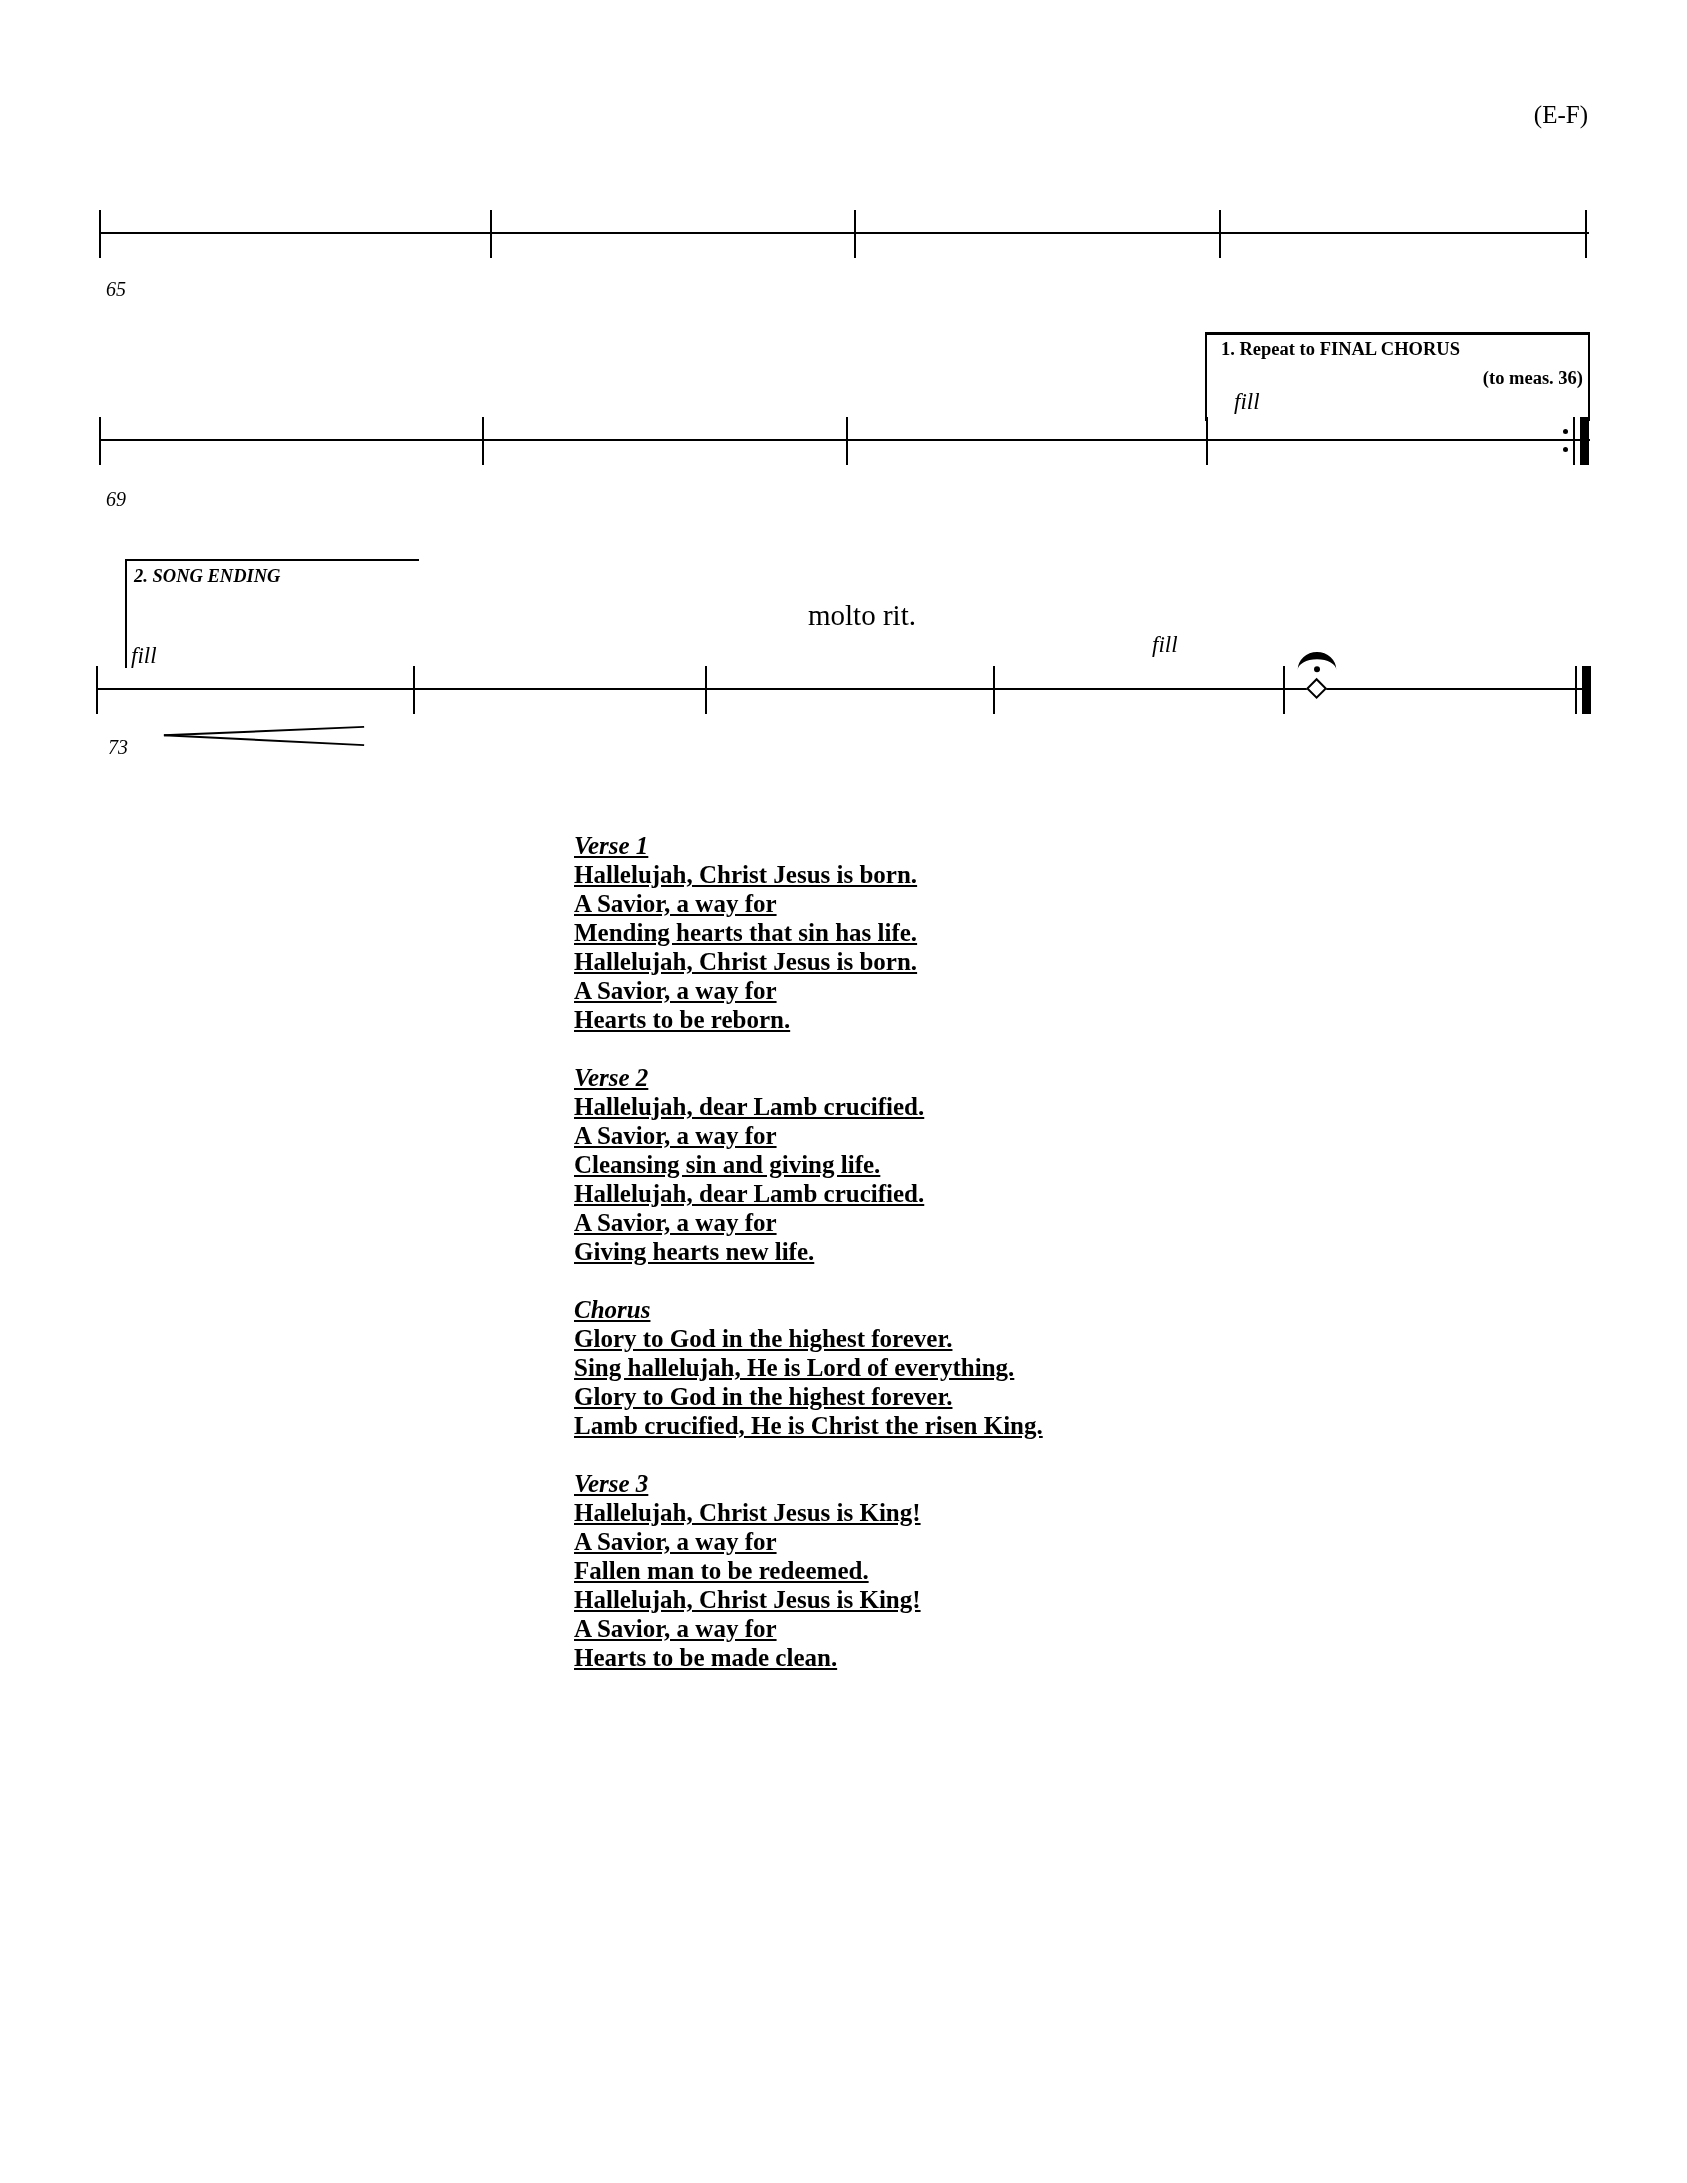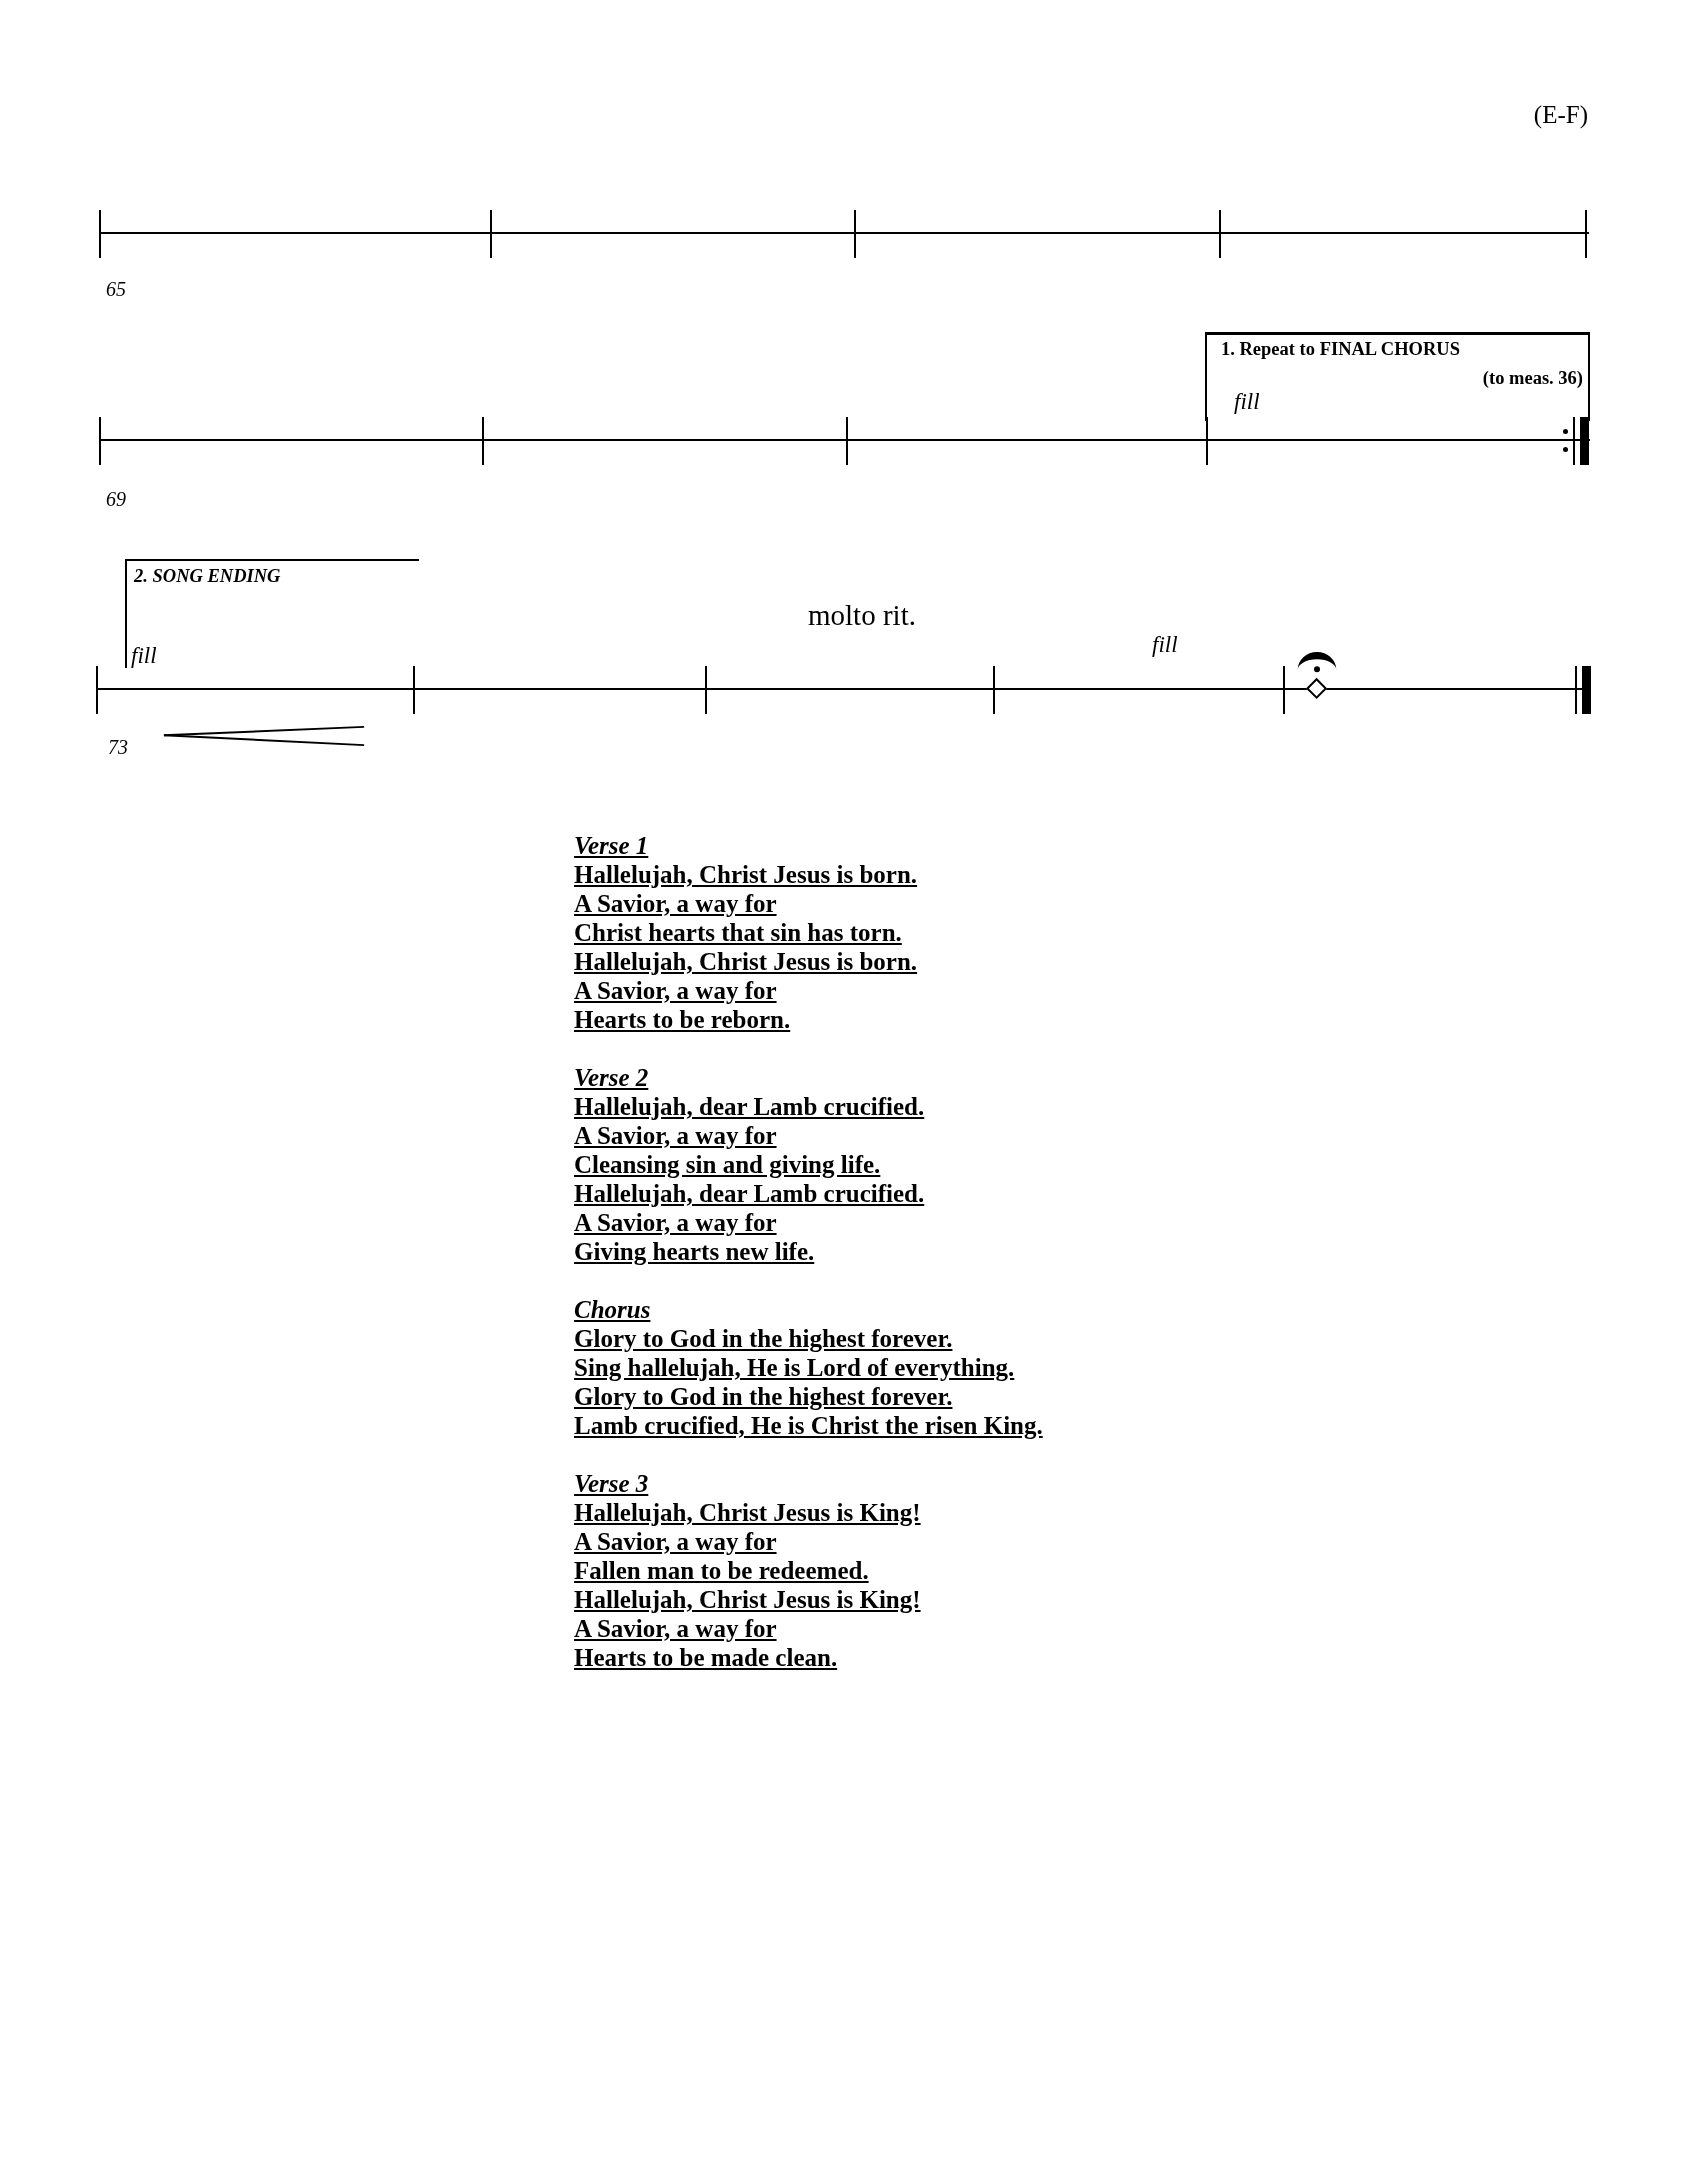--- a/index.html
+++ b/index.html
@@ -139,21 +139,21 @@
       <line x1="5" y1="22" x2="312" y2="37" stroke="#000" stroke-width="3"></line>
     </svg>
   </div>
 
   <div class="abs lyrics">
 
     <div class="lyrics-section">
       <div class="lyrics-heading">Verse 1</div>
       <div>Hallelujah, Christ Jesus is born.</div>
       <div>A Savior, a way for</div>
-      <div>Christ hearts that sin has torn.</div>
+      <div>Mending hearts that sin has life.</div>
       <div>Hallelujah, Christ Jesus is born.</div>
       <div>A Savior, a way for</div>
       <div>Hearts to be reborn.</div>
     </div>
 
     <div class="lyrics-section">
       <div class="lyrics-heading">Verse 2</div>
       <div>Hallelujah, dear Lamb crucified.</div>
       <div>A Savior, a way for</div>
       <div>Cleansing sin and giving life.</div>

